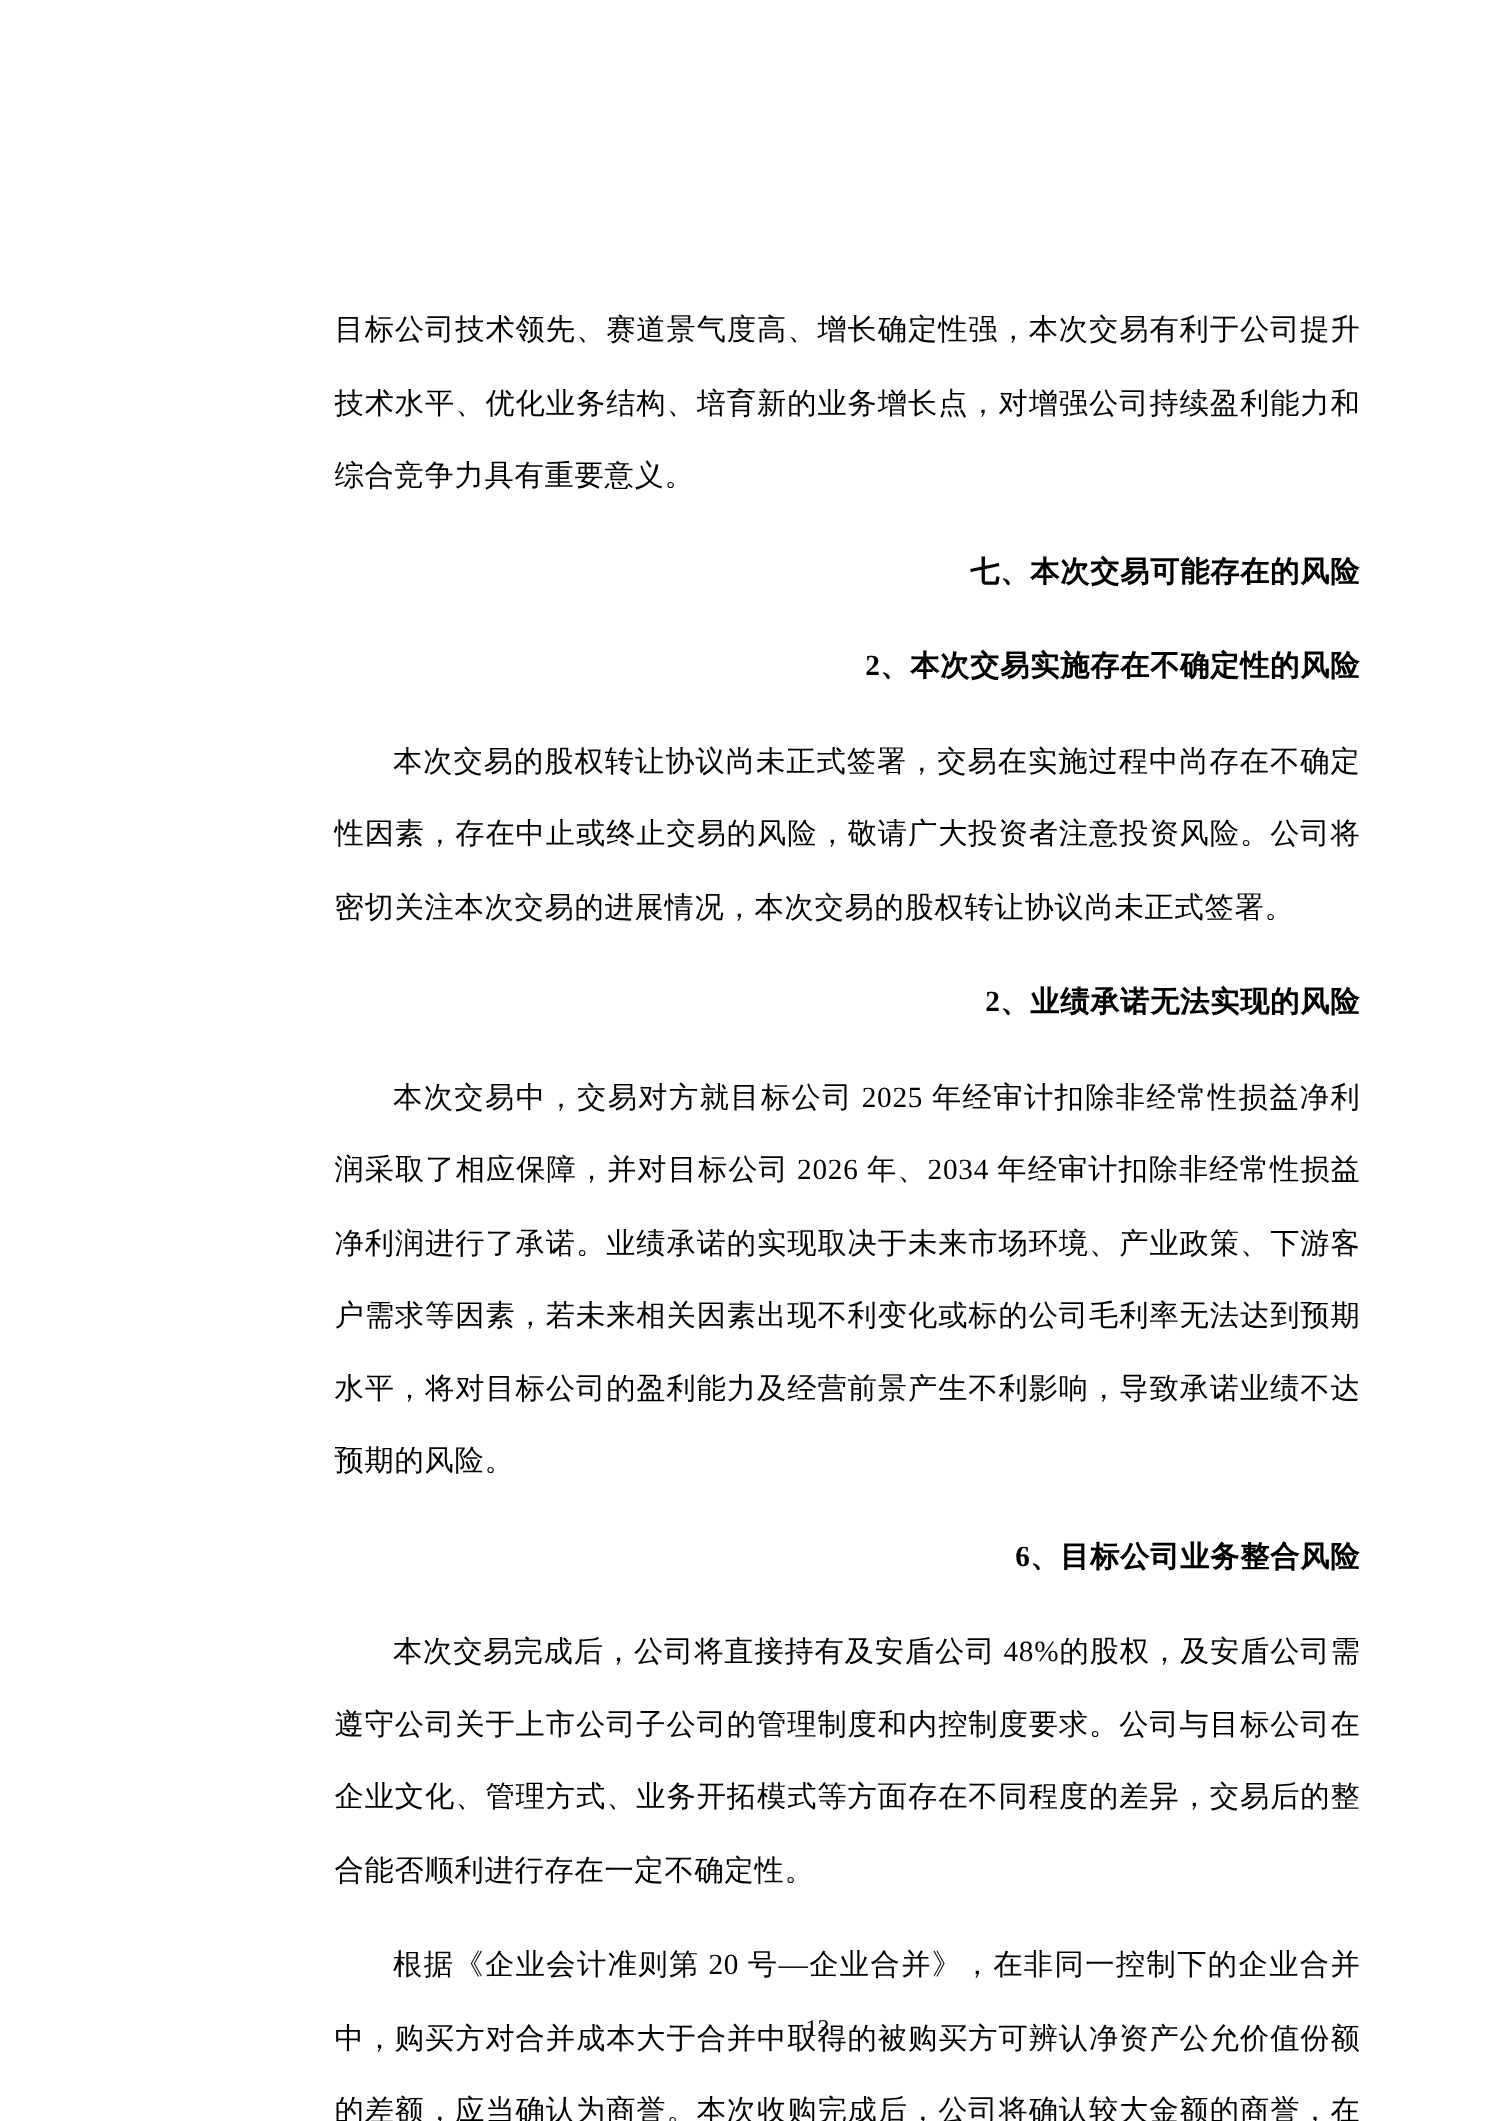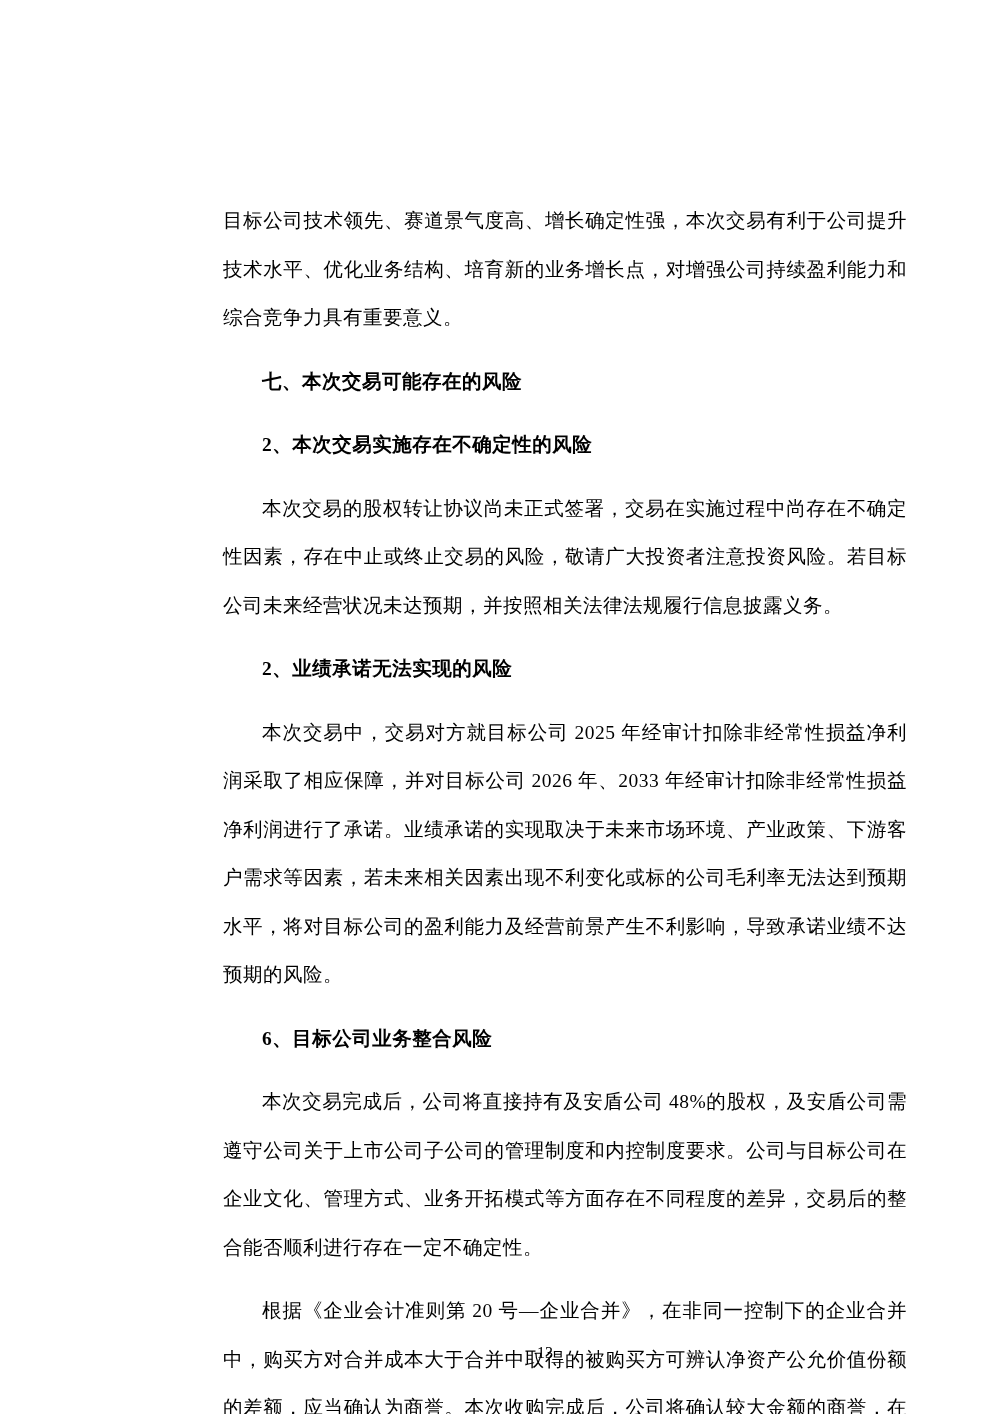--- a/index.html
+++ b/index.html
@@ -40,21 +40,21 @@
     text-indent: 2em;
   }
 
   .para.no-indent {
     text-indent: 0;
   }
 
   .heading {
     font-weight: bold;
     text-indent: 2em;
-    text-align: left;
+    text-align: right;
     letter-spacing: 0.5px;
   }
 
   .footer {
     position: absolute;
     left: 0;
     right: 0;
     top: 1284px;
     text-align: center;
     font-size: 16px;
@@ -63,23 +63,23 @@
 </style>
 </head>
 <body>
 
 <div class="page">
 
   <div class="content">
     <p class="para no-indent">目标公司技术领先、赛道景气度高、增长确定性强，本次交易有利于公司提升技术水平、优化业务结构、培育新的业务增长点，对增强公司持续盈利能力和综合竞争力具有重要意义。</p>
     <p class="heading">七、本次交易可能存在的风险</p>
     <p class="heading">2、本次交易实施存在不确定性的风险</p>
-    <p class="para">本次交易的股权转让协议尚未正式签署，交易在实施过程中尚存在不确定性因素，存在中止或终止交易的风险，敬请广大投资者注意投资风险。若目标公司未来经营状况未达预期，并按照相关法律法规履行信息披露义务。</p>
+    <p class="para">本次交易的股权转让协议尚未正式签署，交易在实施过程中尚存在不确定性因素，存在中止或终止交易的风险，敬请广大投资者注意投资风险。公司将密切关注本次交易的进展情况，本次交易的股权转让协议尚未正式签署。</p>
     <p class="heading">2、业绩承诺无法实现的风险</p>
-    <p class="para">本次交易中，交易对方就目标公司 2025 年经审计扣除非经常性损益净利润采取了相应保障，并对目标公司 2026 年、2033 年经审计扣除非经常性损益净利润进行了承诺。业绩承诺的实现取决于未来市场环境、产业政策、下游客户需求等因素，若未来相关因素出现不利变化或标的公司毛利率无法达到预期水平，将对目标公司的盈利能力及经营前景产生不利影响，导致承诺业绩不达预期的风险。</p>
+    <p class="para">本次交易中，交易对方就目标公司 2025 年经审计扣除非经常性损益净利润采取了相应保障，并对目标公司 2026 年、2034 年经审计扣除非经常性损益净利润进行了承诺。业绩承诺的实现取决于未来市场环境、产业政策、下游客户需求等因素，若未来相关因素出现不利变化或标的公司毛利率无法达到预期水平，将对目标公司的盈利能力及经营前景产生不利影响，导致承诺业绩不达预期的风险。</p>
     <p class="heading">6、目标公司业务整合风险</p>
     <p class="para">本次交易完成后，公司将直接持有及安盾公司 48%的股权，及安盾公司需遵守公司关于上市公司子公司的管理制度和内控制度要求。公司与目标公司在企业文化、管理方式、业务开拓模式等方面存在不同程度的差异，交易后的整合能否顺利进行存在一定不确定性。</p>
     <p class="para">根据《企业会计准则第 20 号—企业合并》，在非同一控制下的企业合并中，购买方对合并成本大于合并中取得的被购买方可辨认净资产公允价值份额的差额，应当确认为商誉。本次收购完成后，公司将确认较大金额的商誉，在未来每年年度终了时需要进行商誉减值测试。若目标公司未来经营状况未达预期，则本</p>
   </div>
 
   <div class="footer">
     <span>13</span>
   </div>
 
 </div>

